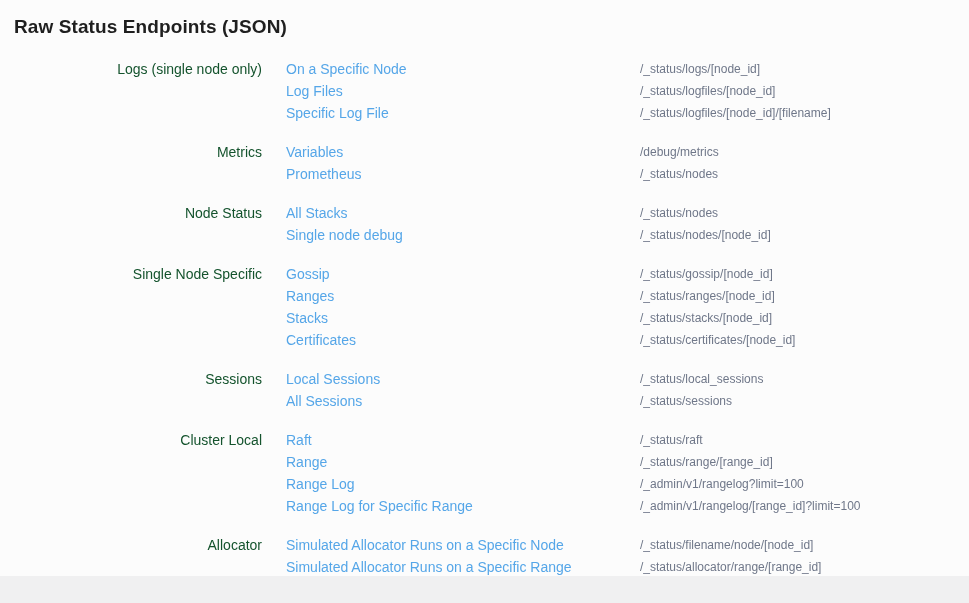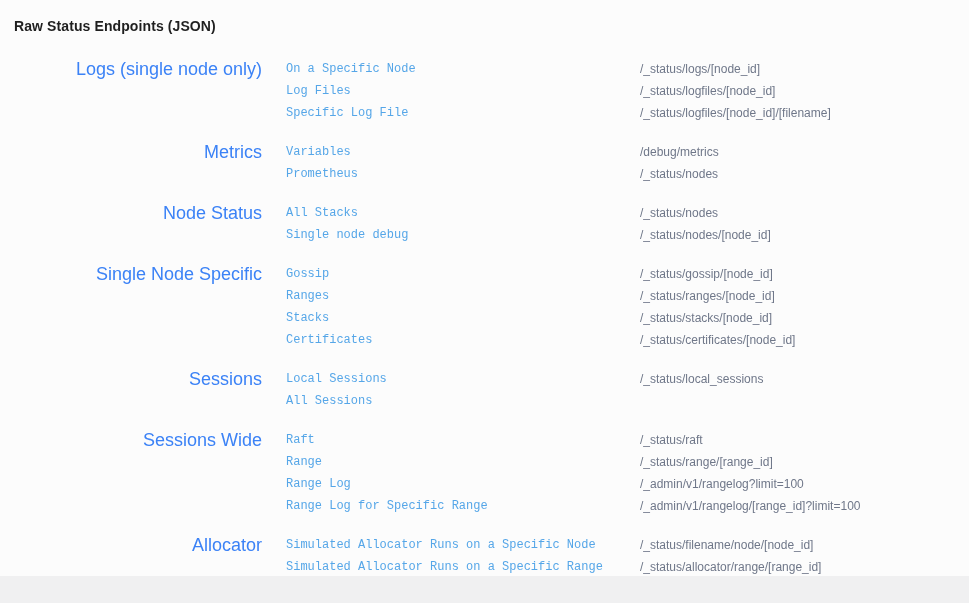--- a/index.html
+++ b/index.html
@@ -11,55 +11,54 @@
   .content {
     width: 969px;
     height: 576px;
     background: #fcfcfc;
     box-sizing: border-box;
     padding: 15px 14px 0 14px;
     overflow: hidden;
   }
   h1.page-title {
     margin: 0 0 20px 0;
-    font-size: 14px;
+    font-size: 19px;
     font-weight: 700;
     letter-spacing: 0.1px;
     color: #1f1f1f;
     line-height: 23px;
   }
   .table { }
   .group {
     display: flex;
     margin-bottom: 17px;
   }
   .cat {
     width: 248px;
     flex-shrink: 0;
     text-align: right;
-    color: #3b82f6;
-    font-size: 18px;
+    color: #14532d;
+    font-size: 14px;
     line-height: 22px;
   }
   .rows {
     margin-left: 24px;
     flex: 1;
   }
   .row {
     display: flex;
   }
   .link {
     width: 354px;
     flex-shrink: 0;
     color: #55a6e8;
-    font-size: 12px;
+    font-size: 14px;
     line-height: 22px;
     text-decoration: none;
     cursor: pointer;
-    font-family: Liberation Mono, monospace;
   }
   .path {
     color: #6f7789;
     font-size: 12px;
     line-height: 22px;
   }
 </style>
 </head>
 <body>
 
@@ -138,26 +137,27 @@
 
     <div class="group">
       <div class="cat">Sessions</div>
       <div class="rows">
         <div class="row">
           <a class="link">Local Sessions</a>
           <span class="path">/_status/local_sessions</span>
         </div>
         <div class="row">
           <a class="link">All Sessions</a>
+          <span class="path">/_status/sessions</span>
         </div>
       </div>
     </div>
 
     <div class="group">
-      <div class="cat">Sessions Wide</div>
+      <div class="cat">Cluster Local</div>
       <div class="rows">
         <div class="row">
           <a class="link">Raft</a>
           <span class="path">/_status/raft</span>
         </div>
         <div class="row">
           <a class="link">Range</a>
           <span class="path">/_status/range/[range_id]</span>
         </div>
         <div class="row">

